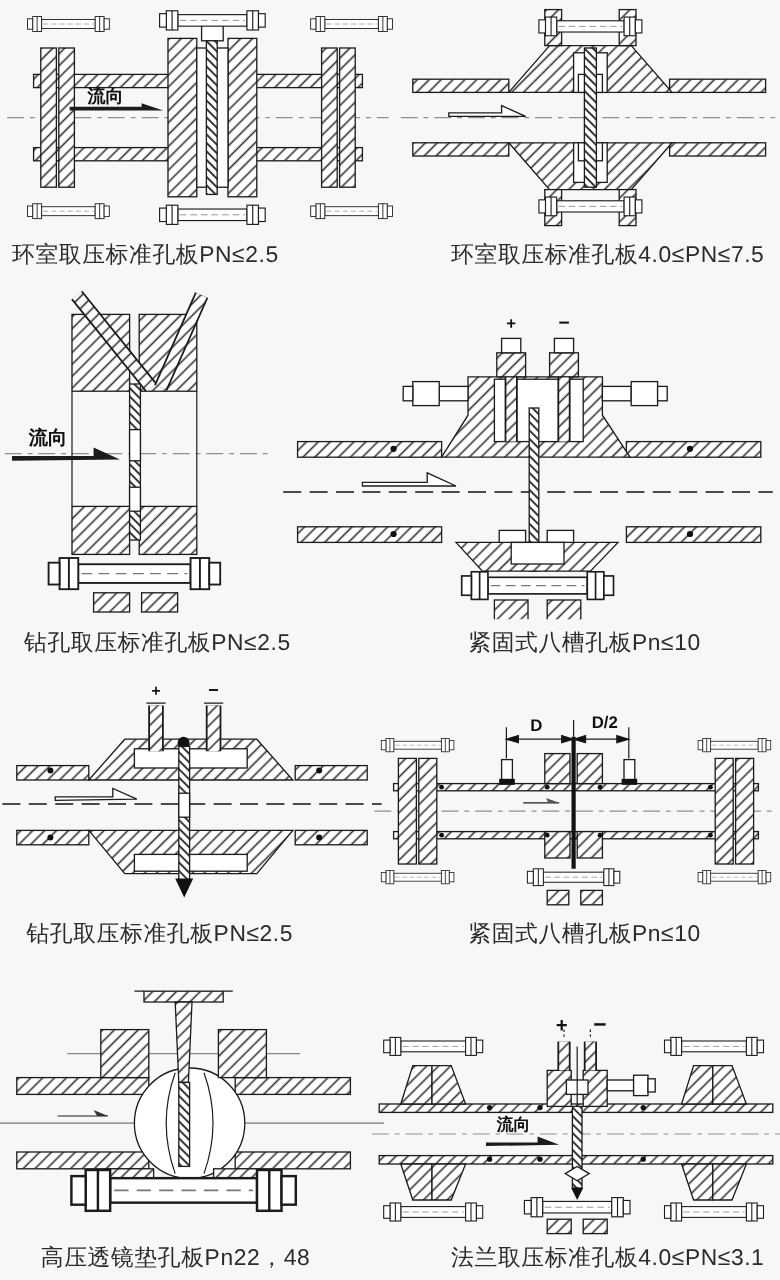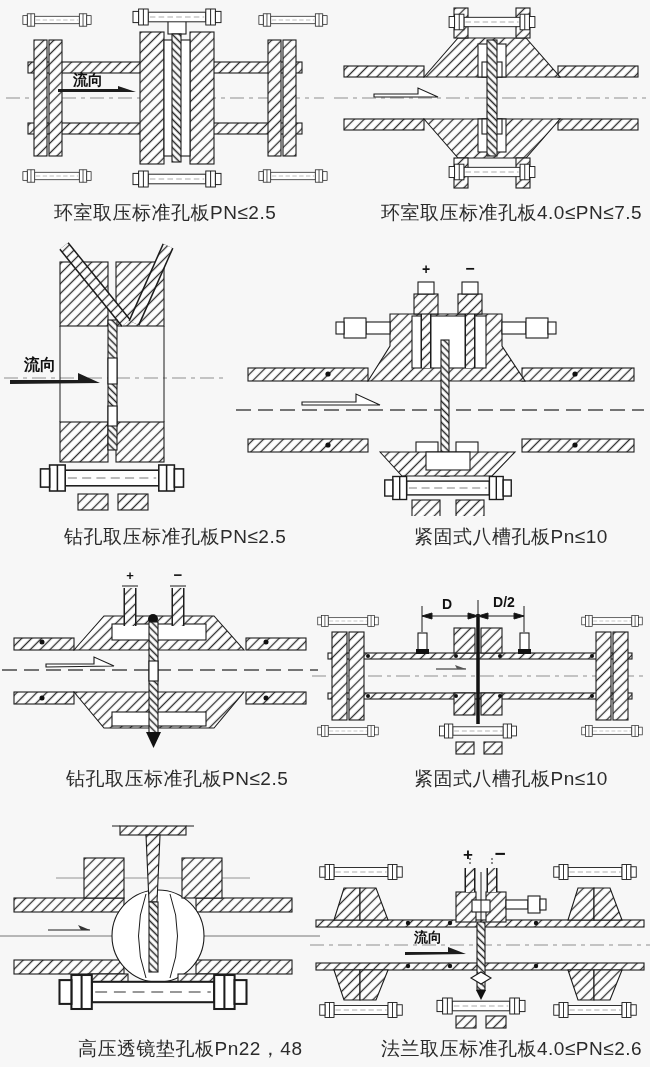--- a/index.html
+++ b/index.html
@@ -5,21 +5,21 @@
   html,body{margin:0;padding:0;}
   body{
     width:650px;height:1067px;position:relative;overflow:hidden;
     background:#f7f7f7;
     font-family:"Liberation Sans","DejaVu Sans",sans-serif;
   }
   .fig{position:absolute;}
   .fig svg{display:block;width:100%;height:100%;}
   .cap{
     position:absolute;font-size:19px;line-height:26px;color:#2b2b2b;
-    text-align:left;letter-spacing:0.5px;white-space:nowrap;margin-left:44px;
+    text-align:right;letter-spacing:0.5px;white-space:nowrap;
   }
   
   svg .h  {fill:url(#hatch);  stroke:#1c1c1c; stroke-width:1.1;}
   svg .h2 {fill:url(#hatch2); stroke:#1c1c1c; stroke-width:1.1;}
   svg .w  {fill:#ffffff;      stroke:#1c1c1c; stroke-width:1.1;}
   svg .thin{stroke:#1c1c1c; stroke-width:1; fill:none;}
   svg .cl {stroke:#8f8f8f; stroke-width:1; fill:none; stroke-dasharray:14 5 4 5;}
   svg .clb{stroke:#4a4a4a; stroke-width:1.6; fill:none; stroke-dasharray:15 7;}
   svg text{font-family:"Liberation Sans","DejaVu Sans",sans-serif; fill:#111;}
   svg .lbl{font-weight:bold;}
@@ -431,13 +431,13 @@
 </svg>
 </div>
 
 <div class="cap" style="left:10px;top:200px;width:215px">环室取压标准孔板PN≤2.5</div>
 <div class="cap" style="left:337px;top:200px;width:300px">环室取压标准孔板4.0≤PN≤7.5</div>
 <div class="cap" style="left:20px;top:524px;width:205px">钻孔取压标准孔板PN≤2.5</div>
 <div class="cap" style="left:370px;top:524px;width:214px">紧固式八槽孔板Pn≤10</div>
 <div class="cap" style="left:22px;top:766px;width:205px">钻孔取压标准孔板PN≤2.5</div>
 <div class="cap" style="left:370px;top:766px;width:214px">紧固式八槽孔板Pn≤10</div>
 <div class="cap" style="left:34px;top:1036px;width:202px">高压透镜垫孔板Pn22，48</div>
-<div class="cap" style="left:337px;top:1036px;width:300px">法兰取压标准孔板4.0≤PN≤2.6</div>
+<div class="cap" style="left:337px;top:1036px;width:300px">法兰取压标准孔板4.0≤PN≤3.1</div>
 
 </body></html>

